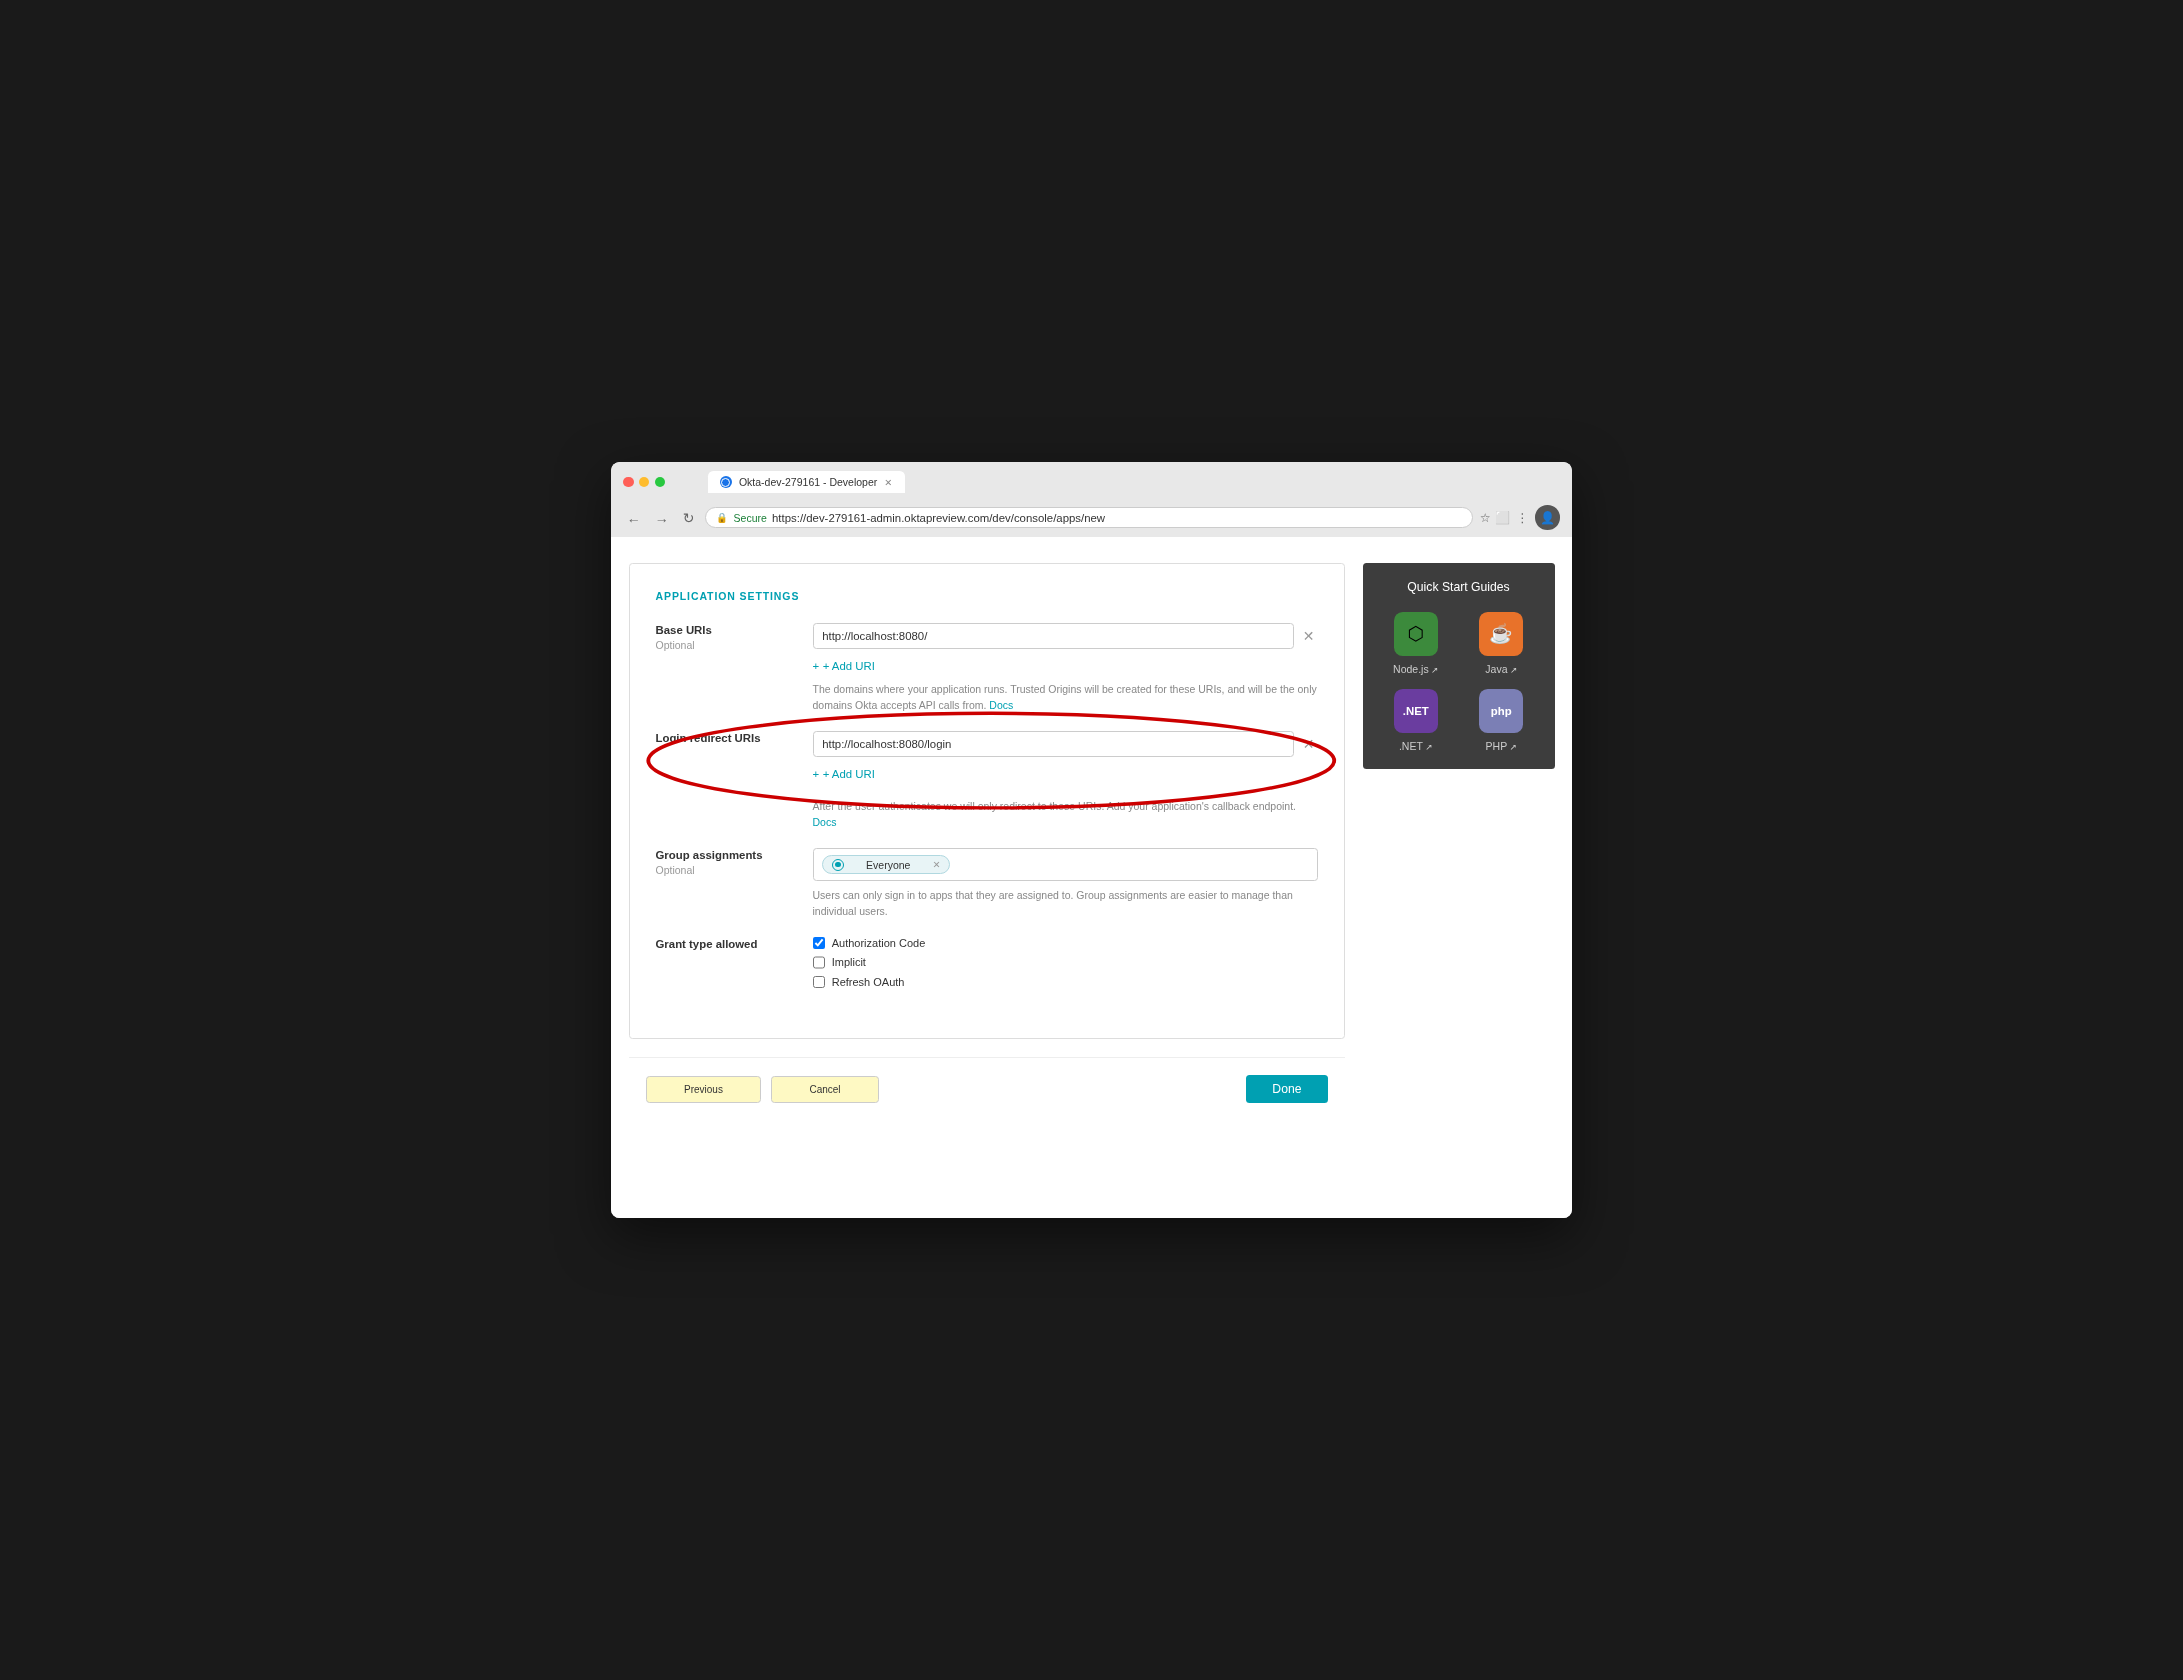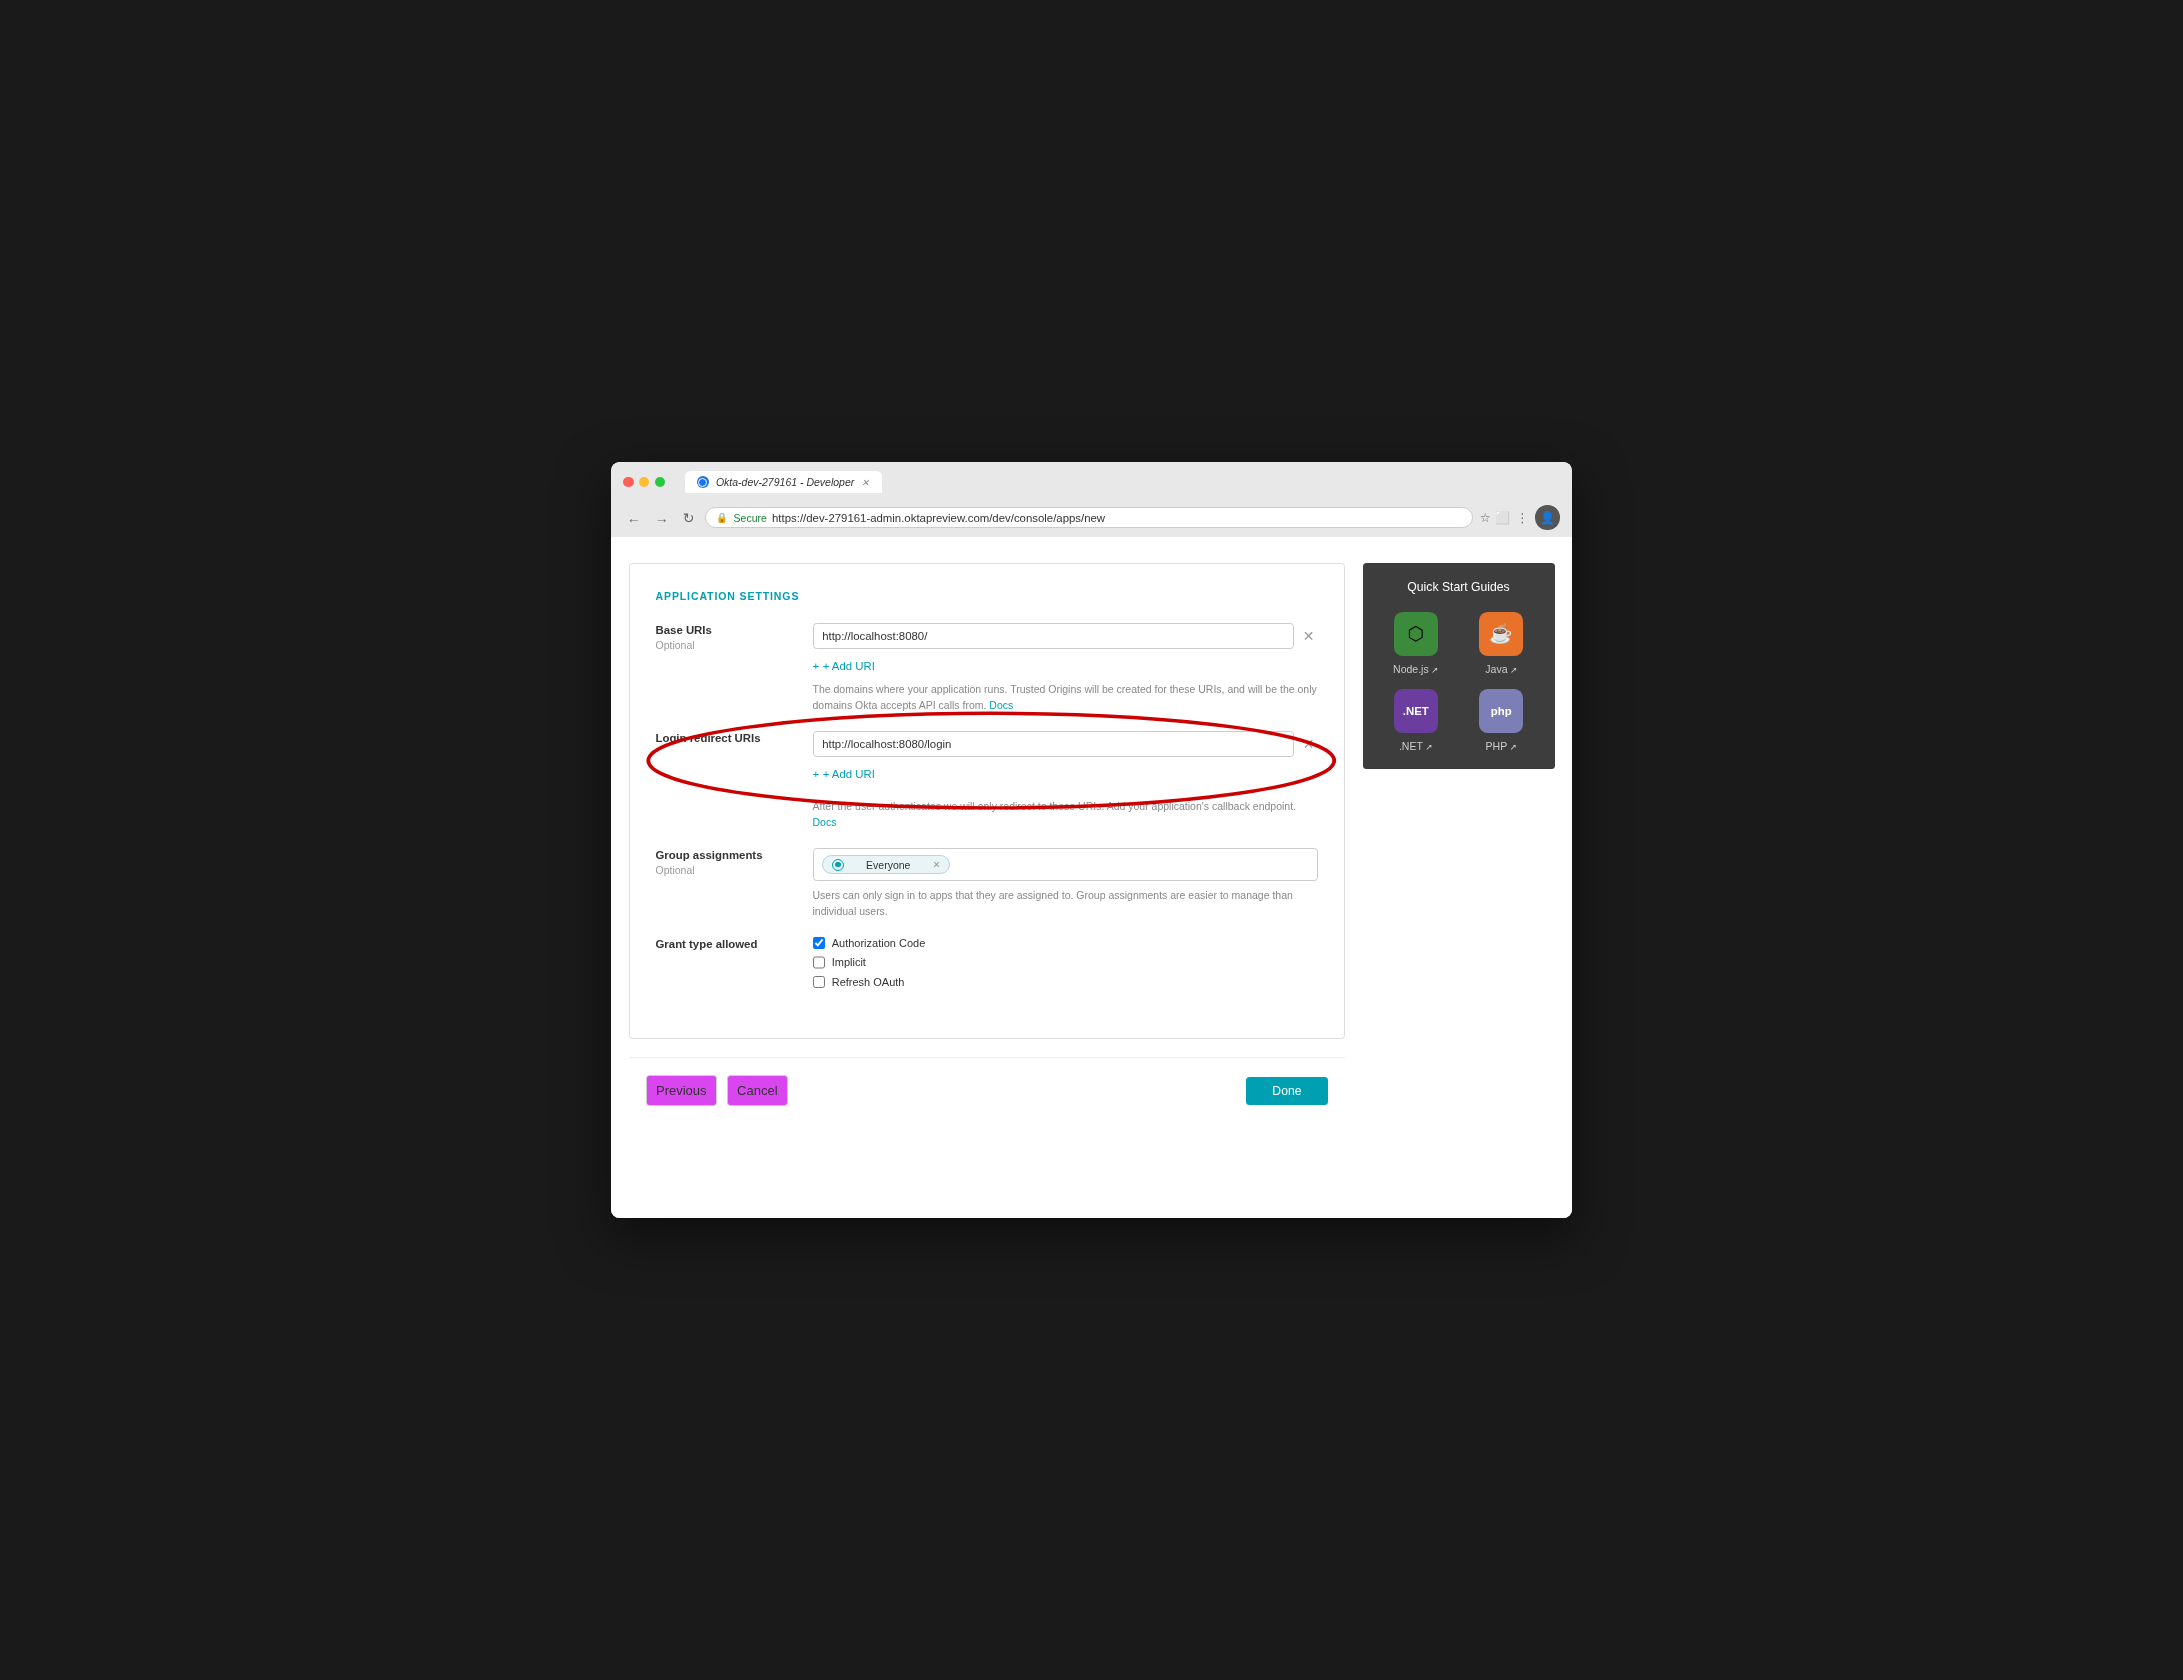--- a/index.html
+++ b/index.html
@@ -24,23 +24,22 @@
     
     .title-bar {
       background: #e8e8e8;
       padding: 8.7px 12.2px 0 12.2px;
       display: flex;
       flex-direction: column;
     }
     .title-bar-top {
       display: flex;
       align-items: center;
-      gap: 2px;
+      gap: 25px;
       margin-bottom: 7px;
-      font-style: italic;
     }
     .traffic-lights {
       display: flex;
       gap: 5.2px;
     }
     .tl {
       width: 10.5px;
       height: 10.5px;
       border-radius: 50%;
     }
@@ -309,25 +308,25 @@
     
     .bottom-bar {
       padding: 17.5px 17.5px;
       border-top: 0.9px solid #eee;
       display: flex;
       align-items: center;
       gap: 10.5px;
     }
 
     .btn-previous, .btn-cancel {
-      padding: 7px 9px;
+      padding: 7px 37px;
       border: 0.9px solid #ccc;
-      background: #d946ef;
+      background: #fef9c3;
       border-radius: 3.5px;
-      font-size: 13px;
+      font-size: 10px;
       color: #333;
       cursor: pointer;
     }
 
     .btn-done {
       margin-left: auto;
       padding: 7px 26px;
       background: #00a0b2;
       color: white;
       border: none;

